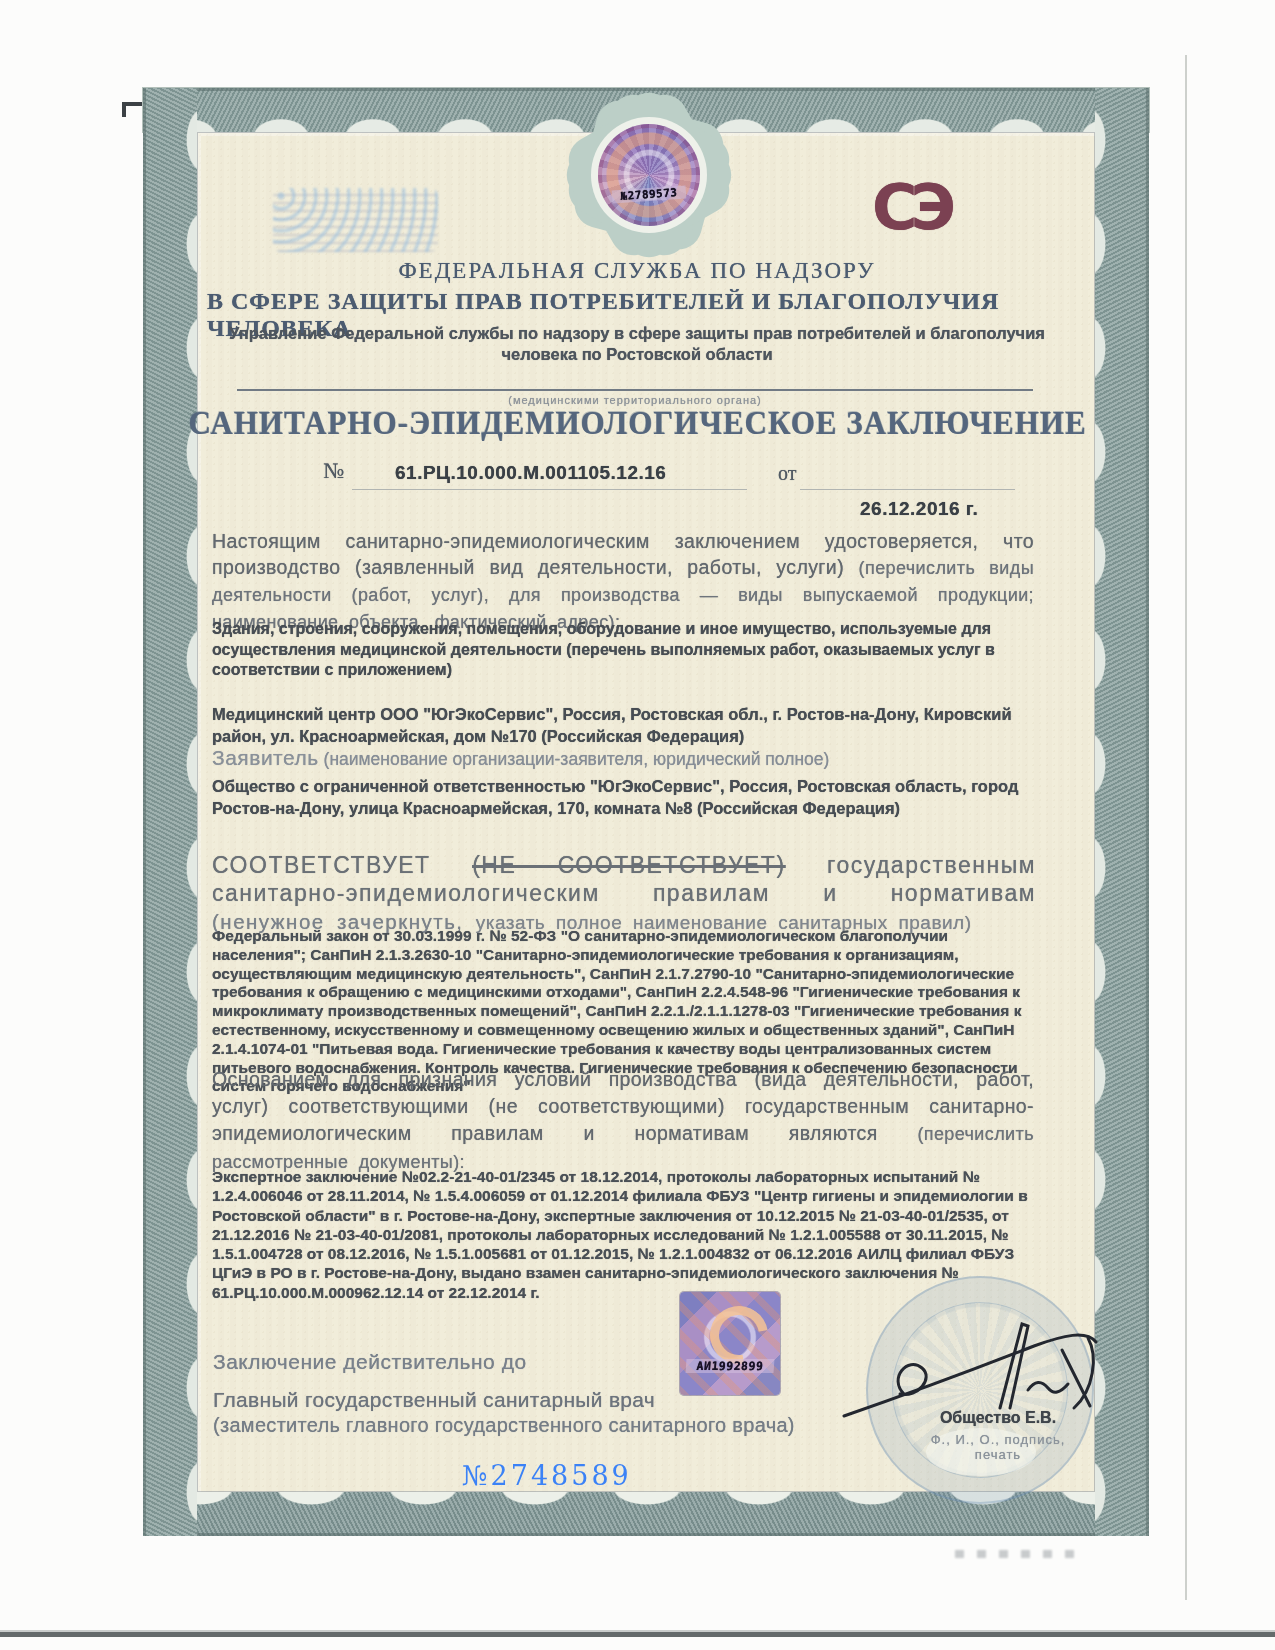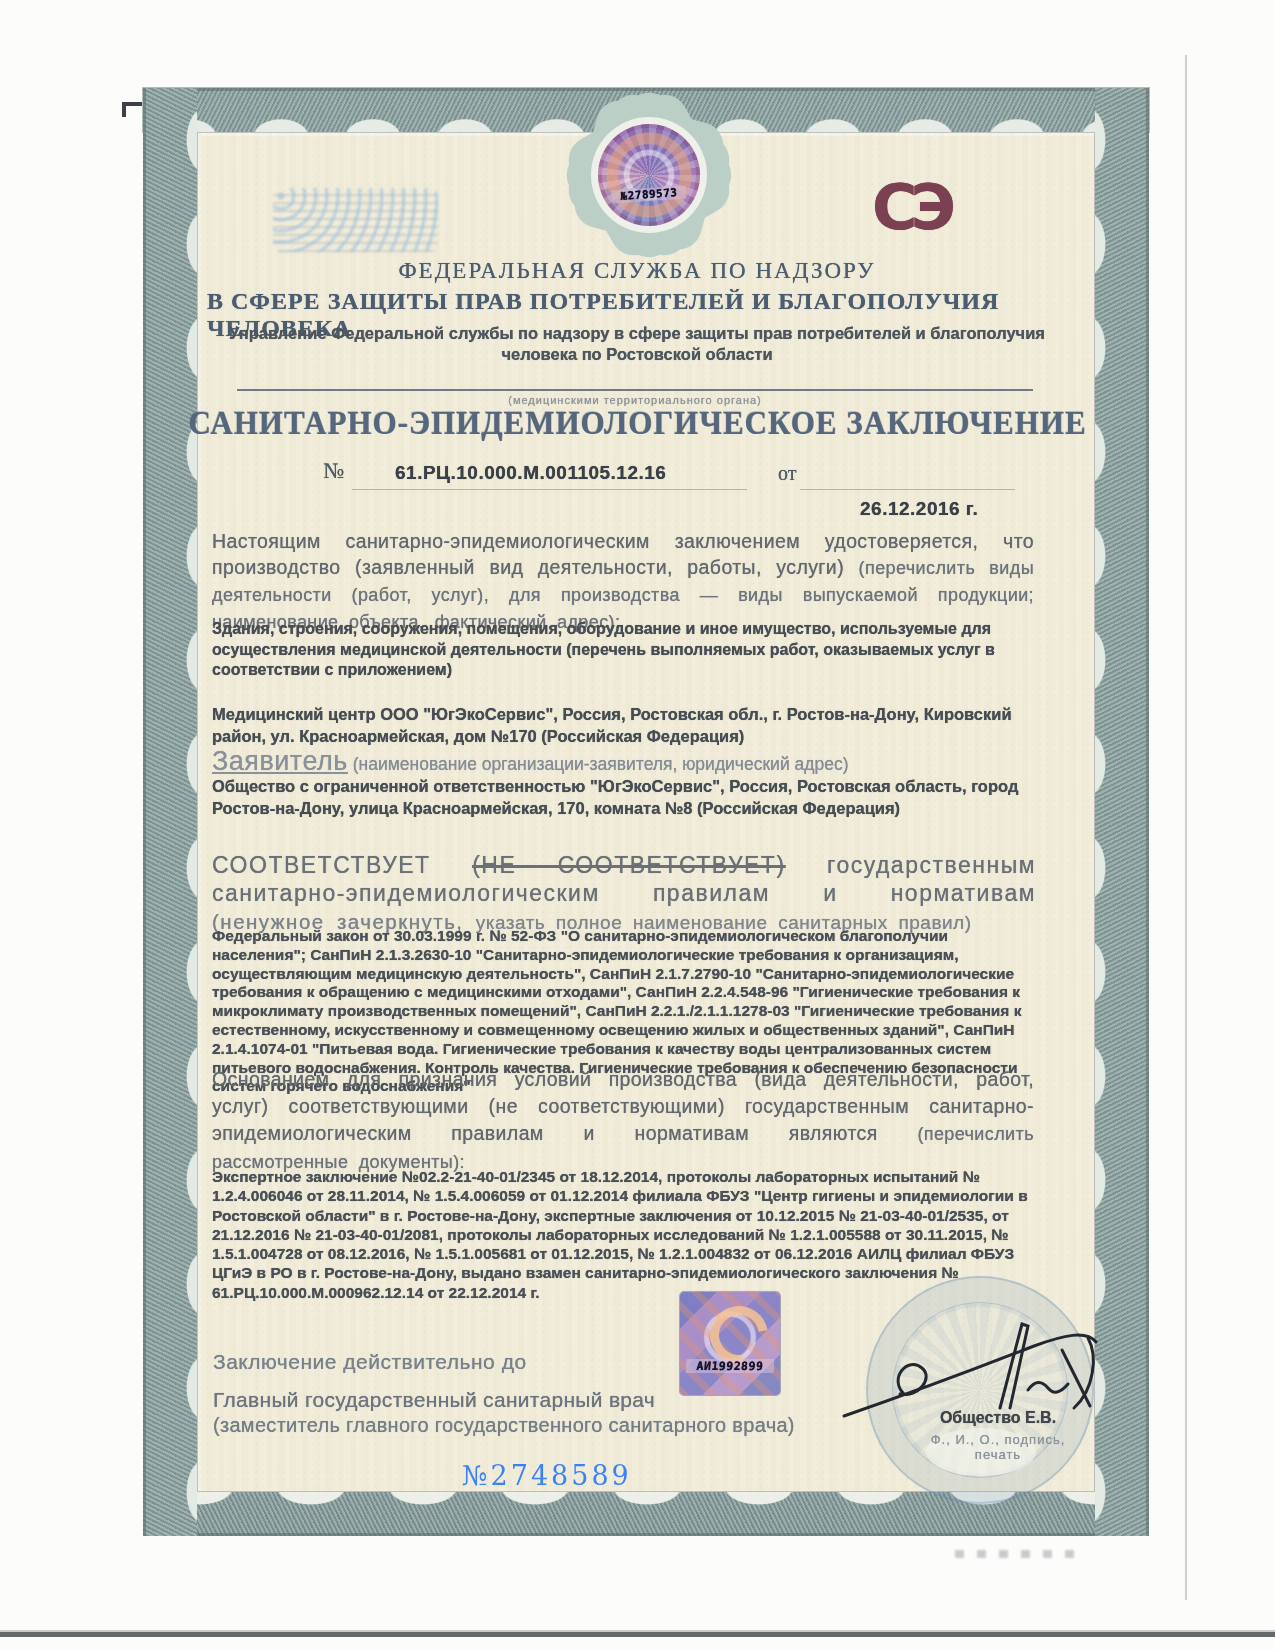--- a/index.html
+++ b/index.html
@@ -84,21 +84,21 @@
 
   .numrow-label{font-family:"Liberation Serif",serif;font-size:22px;color:#525b64;}
   .numrow-val{font-weight:bold;font-size:19px;color:#3a4046;letter-spacing:.5px;}
   .u-line{height:1px;background:rgba(135,144,152,.6);}
 
   
   .para-big{left:212px;width:822px;font-size:19.5px;line-height:26px;text-align:justify;color:#63696f;
     letter-spacing:.4px;word-spacing:5px;}
   .para-big .cap{font-size:18px;color:#6e747b;}
   .para-fill{left:212px;width:824px;font-weight:bold;font-size:16px;line-height:20.5px;color:#474d53;text-align:left;}
-  .lbl-big{font-size:27px;color:#8a9199;letter-spacing:.5px;text-decoration:underline;}
+  .lbl-big{font-size:21px;color:#8a9199;letter-spacing:.5px;}
   .lbl-cap{font-size:17.5px;color:#868d96;}
 
   .conf{left:212px;top:851px;width:824px;font-size:23px;line-height:28px;color:#6a7076;letter-spacing:1.5px;
     word-spacing:5px;text-align:justify;}
   .conf .strike{text-decoration:line-through;text-decoration-thickness:2.5px;}
   .conf .cap1{font-size:20.5px;color:#7b828a;margin-top:9px;}
   .conf .cap2{font-size:19px;color:#80868d;letter-spacing:.5px;}
 
   .regs{left:212px;top:927px;width:824px;font-weight:bold;font-size:15.5px;line-height:18.8px;color:#4a5056;text-align:left;}
   .docs{left:212px;top:1167px;width:824px;font-weight:bold;font-size:15.5px;line-height:19.3px;color:#4a5056;text-align:left;}
@@ -183,21 +183,21 @@
   <div class="abs numrow-val scan" style="left:860px;top:462px;margin-top:36px;">26.12.2016 г.</div>
   <div class="abs u-line" style="left:352px;top:489px;width:395px;"></div>
   <div class="abs u-line" style="left:800px;top:489px;width:215px;"></div>
 
   <div class="abs para-big scan" style="top:528px;"><span>Настоящим санитарно-эпидемиологическим заключением удостоверяется, что производство (заявленный вид деятельности, работы, услуги) </span><span class="cap">(перечислить виды деятельности (работ, услуг), для производства — виды выпускаемой продукции; наименование объекта, фактический адрес):</span></div>
 
   <div class="abs para-fill scan" style="top:619px;">Здания, строения, сооружения, помещения, оборудование и иное имущество, используемые для осуществления медицинской деятельности (перечень выполняемых работ, оказываемых услуг в соответствии с приложением)</div>
 
   <div class="abs para-fill scan" style="top:703px;line-height:22px;font-size:16.5px;">Медицинский центр ООО "ЮгЭкоСервис", Россия, Ростовская обл., г. Ростов-на-Дону, Кировский район, ул. Красноармейская, дом №170 (Российская Федерация)</div>
 
-  <div class="abs scan" style="left:212px;top:746px;"><span class="lbl-big">Заявитель</span><span class="lbl-cap"> (наименование организации-заявителя, юридический адрес)</span></div>
+  <div class="abs scan" style="left:212px;top:746px;"><span class="lbl-big">Заявитель</span><span class="lbl-cap"> (наименование организации-заявителя, юридический полное)</span></div>
 
   <div class="abs para-fill scan" style="top:775px;line-height:22px;font-size:16.5px;">Общество с ограниченной ответственностью "ЮгЭкоСервис", Россия, Ростовская область, город Ростов-на-Дону, улица Красноармейская, 170, комната №8 (Российская Федерация)</div>
 
   <div class="abs conf scan"><span>СООТВЕТСТВУЕТ </span><span class="strike">(НЕ СООТВЕТСТВУЕТ)</span><span> государственным санитарно-эпидемиологическим правилам и нормативам </span><span class="cap1">(ненужное зачеркнуть, </span><span class="cap2">указать полное наименование санитарных правил)</span></div>
 
   <div class="abs regs scan">Федеральный закон от 30.03.1999 г. № 52-ФЗ "О санитарно-эпидемиологическом благополучии населения"; СанПиН 2.1.3.2630-10 "Санитарно-эпидемиологические требования к организациям, осуществляющим медицинскую деятельность", СанПиН 2.1.7.2790-10 "Санитарно-эпидемиологические требования к обращению с медицинскими отходами", СанПиН 2.2.4.548-96 "Гигиенические требования к микроклимату производственных помещений", СанПиН 2.2.1./2.1.1.1278-03 "Гигиенические требования к естественному, искусственному и совмещенному освещению жилых и общественных зданий", СанПиН 2.1.4.1074-01 "Питьевая вода. Гигиенические требования к качеству воды централизованных систем питьевого водоснабжения. Контроль качества. Гигиенические требования к обеспечению безопасности систем горячего водоснабжения"</div>
 
   <div class="abs para-big scan" style="top:1066px;line-height:27px;"><span>Основанием для признания условий производства (вида деятельности, работ, услуг) соответствующими (не соответствующими) государственным санитарно-эпидемиологическим правилам и нормативам являются </span><span class="cap">(перечислить рассмотренные документы):</span></div>
 
   <div class="abs docs scan">Экспертное заключение №02.2-21-40-01/2345 от 18.12.2014, протоколы лабораторных испытаний № 1.2.4.006046 от 28.11.2014, № 1.5.4.006059 от 01.12.2014 филиала ФБУЗ "Центр гигиены и эпидемиологии в Ростовской области" в г. Ростове-на-Дону, экспертные заключения от 10.12.2015 № 21-03-40-01/2535, от 21.12.2016 № 21-03-40-01/2081, протоколы лабораторных исследований № 1.2.1.005588 от 30.11.2015, № 1.5.1.004728 от 08.12.2016, № 1.5.1.005681 от 01.12.2015, № 1.2.1.004832 от 06.12.2016 АИЛЦ филиал ФБУЗ ЦГиЭ в РО в г. Ростове-на-Дону, выдано взамен санитарно-эпидемиологического заключения № 61.РЦ.10.000.М.000962.12.14 от 22.12.2014 г.</div>

